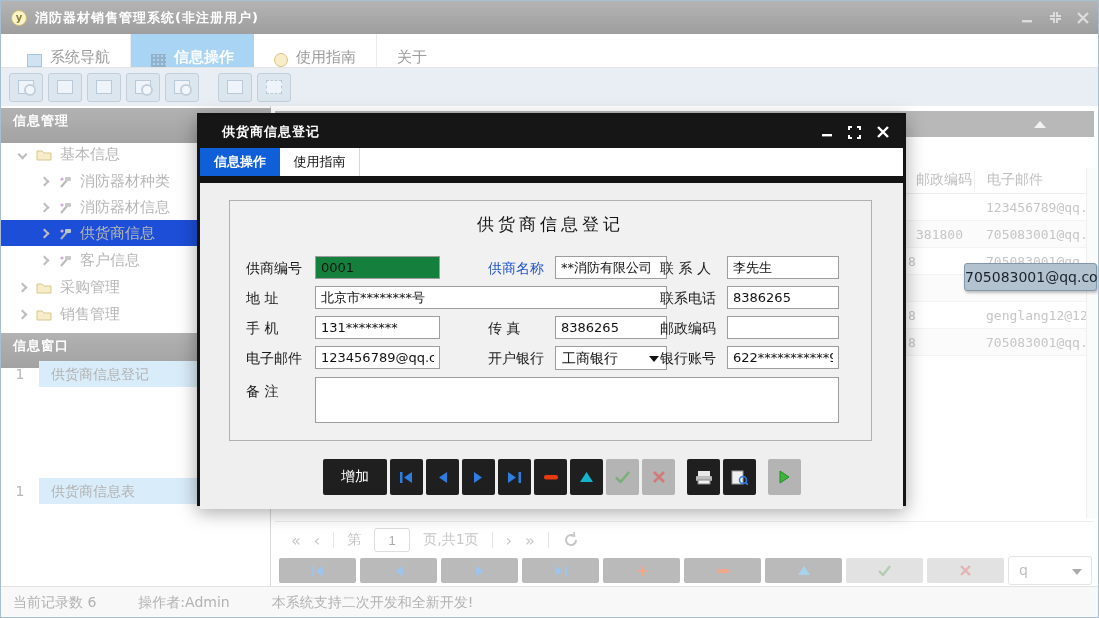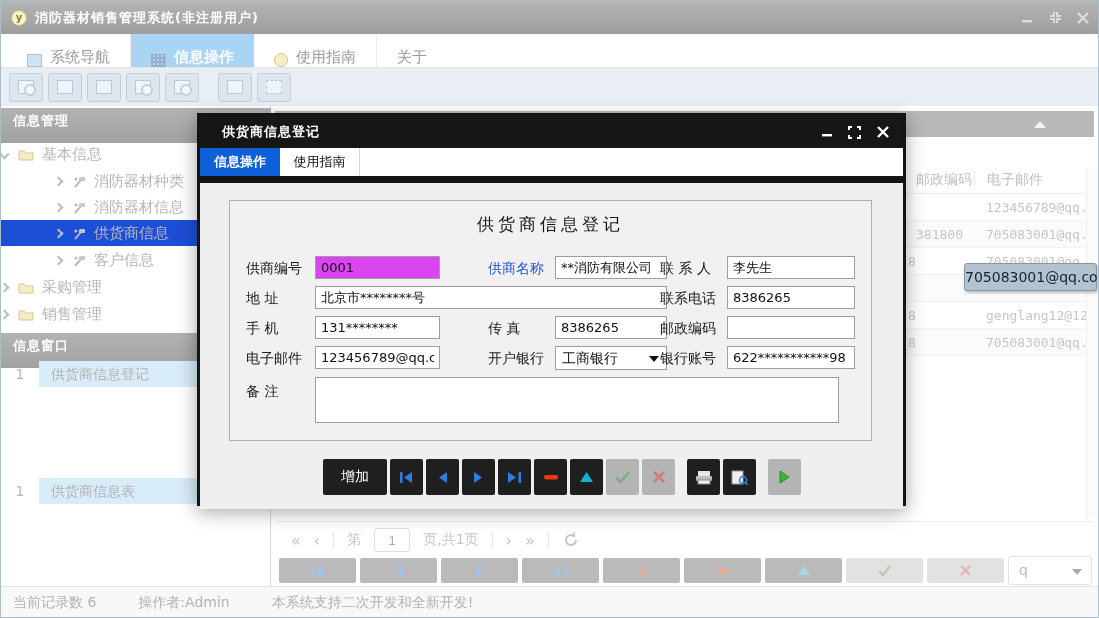--- a/index.html
+++ b/index.html
@@ -38,22 +38,22 @@
   border:2px solid #c3cfda; border-radius:50%; background:#f3f7fb; }
 .ti.plain::after { display:none; }
 
 
 .sidebar { position:absolute; left:0; top:105px; width:270px; height:480px; background:#ffffff;
   border-right:1px solid #d8d8d8; }
 .shead { position:absolute; left:0; width:270px; height:35px; background:linear-gradient(#b2b2b2,#a2a2a2);
   color:#ffffff; font-size:13px; font-weight:bold; line-height:26px; padding-left:12px; letter-spacing:1px; }
 .titem { position:absolute; left:0; width:270px; height:26px; display:flex; align-items:center;
   font-size:15px; color:#b7b7b7; cursor:pointer; }
-.titem.lvl0 { }
-.titem.lvl1 { padding-left:54px; }
+.titem.lvl0 { padding-left:18px; }
+.titem.lvl1 { padding-left:40px; }
 .titem.selected { background:#1d4ed8; }
 .chev { width:7px; height:7px; border-right:2px solid #bdbdbd; border-bottom:2px solid #bdbdbd;
   display:inline-block; margin-right:10px; flex:none; }
 .chev.right { transform:rotate(-45deg); }
 .chev.down { transform:rotate(45deg); }
 .ticon { margin-right:8px; flex:none; display:flex; }
 .sitem { position:absolute; left:0; width:270px; height:26px; display:flex; align-items:center; font-size:14px; }
 .sitem .num { width:38px; text-align:center; color:#b7b7b7; }
 .sitem .lbl { flex:1; margin-right:14px; height:26px; line-height:26px; background:#d9ecf9;
   color:#b2b2b2; padding-left:12px; cursor:pointer; }
@@ -117,31 +117,31 @@
 .m-bar { height:7px; background:#141414; }
 .m-body { position:relative; height:326px; background:#efefef; }
 .fpanel { position:absolute; left:29px; top:17px; width:643px; height:241px; background:#f1f1f1;
   border:1px solid #b0b0b0; }
 .ftitle { position:absolute; left:0; top:12px; width:100%; text-align:center; font-size:17px;
   color:#141414; letter-spacing:4px; }
 .flabel { position:absolute; font-size:14px; color:#1a1a1a; line-height:24px; white-space:nowrap; }
 .flabel.blue { color:#2356cc; }
 .fin { position:absolute; height:23px; border:1px solid #9d9d9d; background:#ffffff; font-size:13px;
   padding:0 5px; color:#111111; font-family:"DejaVu Sans", sans-serif; }
-.fin.ro { background:#d946ef; }
+.fin.ro { background:#15803d; }
 .fcombo { position:absolute; height:24px; border:1px solid #9d9d9d; background:#ffffff; font-size:14px;
   line-height:22px; padding-left:6px; color:#111111; cursor:pointer; }
 .fcombo .arr { position:absolute; right:7px; top:9px; width:0; height:0;
   border-left:5px solid transparent; border-right:5px solid transparent; border-top:6px solid #111111; }
 .farea { position:absolute; border:1px solid #9d9d9d; background:#ffffff; }
 
 .r1 { top:55px; } .r2 { top:85px; } .r3 { top:115px; } .r4 { top:145px; }
 .c1l { left:16px; } .c1f { left:85px; width:125px; }
 .c2l { left:258px; } .c2f { left:325px; width:112px; }
-.c3l { left:430px; } .c3f { left:497px; width:128px; }
+.c3l { left:430px; } .c3f { left:497px; width:112px; }
 .wide { left:85px; width:352px; }
 .remark-l { left:16px; top:178px; }
 .remark-f { left:85px; top:176px; width:524px; height:46px; }
 
 .mbtns { position:absolute; left:123px; top:276px; display:flex; gap:3px; align-items:center; }
 .mb { width:33px; height:36px; background:#1f1f1f; border-radius:2px; display:flex; align-items:center;
   justify-content:center; cursor:pointer; }
 .mb.txt { width:64px; color:#ffffff; font-size:14px; }
 .mb.dis { background:#b4b4b4; }
 .gap { width:6px; }

